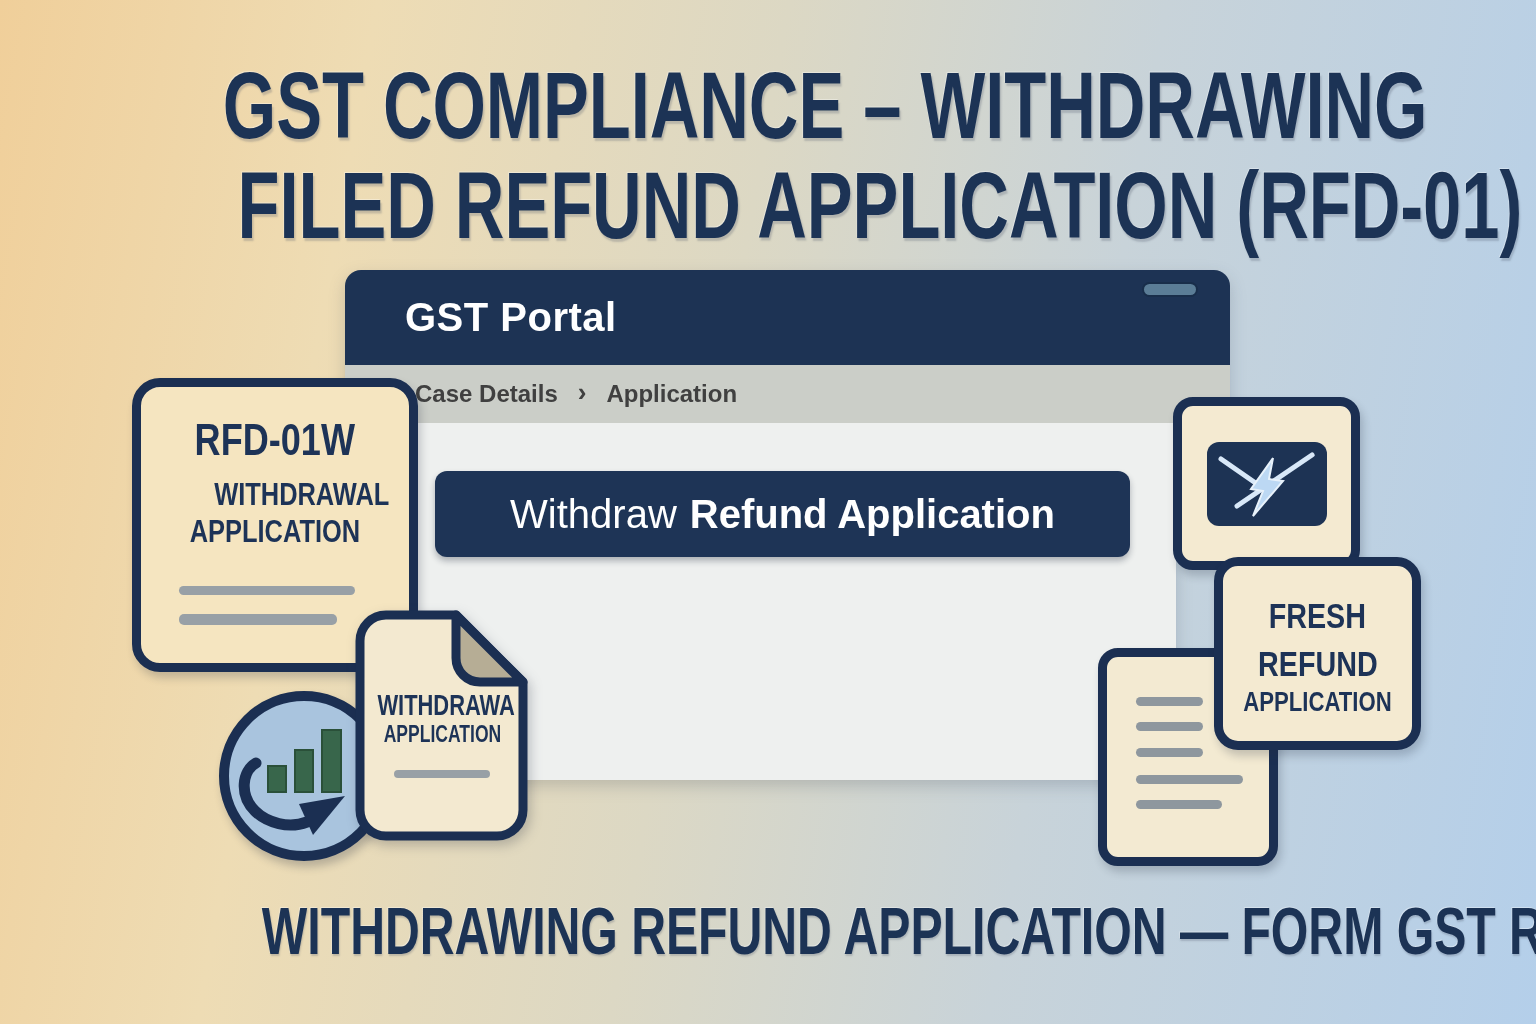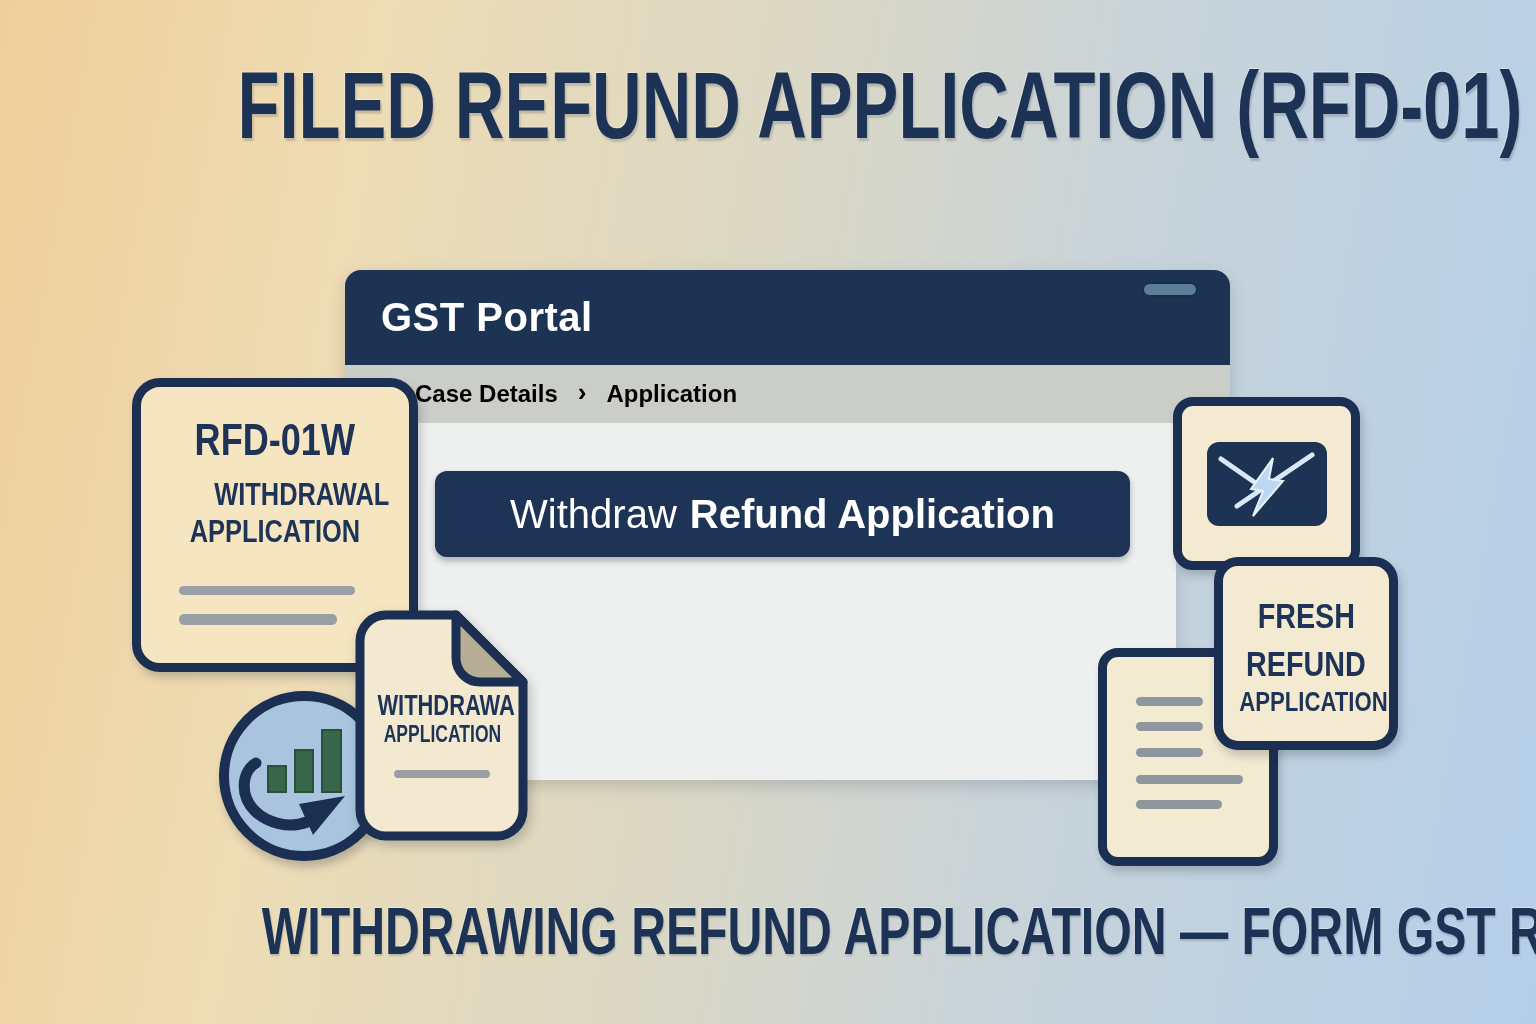--- a/index.html
+++ b/index.html
@@ -26,30 +26,30 @@
     position:absolute; top:893px; left:0; width:100%;
     text-align:center; color:#1c3355; font-weight:bold; font-size:66px;
     text-shadow:1px 2px 2px rgba(70,80,100,.25), -1px -1px 0 rgba(255,255,255,.35);
   }
 
   
   .window { position:absolute; left:345px; top:270px; width:885px; height:510px; z-index:1;
             filter:drop-shadow(0 6px 8px rgba(30,40,60,.18)); }
   .window-header {
     position:relative; height:95px; background:#1d3354;
-    border-radius:16px 16px 0 0; display:flex; align-items:center; padding-left:36px;
+    border-radius:16px 16px 0 0; display:flex; align-items:center; padding-left:60px;
   }
   .window-title { color:#ffffff; font-size:40px; font-weight:600; letter-spacing:.5px; }
   .window-dash {
     position:absolute; top:14px; right:34px; width:52px; height:11px;
     border-radius:6px; background:#5b7d96; box-shadow:0 0 0 2px rgba(22,42,66,.55);
   }
   .window-breadcrumb {
     height:58px; background:#cbcec8; display:flex; align-items:center;
-    padding-left:70px; gap:20px; color:#000000; font-size:24px; font-weight:600;
+    padding-left:70px; gap:20px; color:#404040; font-size:24px; font-weight:600;
   }
   .crumb-sep { font-size:26px; font-weight:700; padding-bottom:4px; }
   .window-content {
     position:absolute; left:45px; top:153px; width:786px; height:357px; background:#eef0ef;
   }
   .withdraw-button {
     position:absolute; left:45px; top:48px; width:695px; height:86px;
     background:#1e3456; border-radius:12px; color:#ffffff;
     display:flex; align-items:center; justify-content:center; gap:13px;
     font-size:40px; box-shadow:0 4px 6px rgba(20,30,50,.3); cursor:pointer;
@@ -83,37 +83,38 @@
   .ldoc-l1 { position:absolute; top:82px; left:0; width:100%; text-align:left; font-size:30px; font-weight:800; }
   .ldoc-l2 { position:absolute; top:114px; left:0; width:100%; text-align:center; font-size:24px; font-weight:800; }
 
   
   .action-card { left:1173px; top:397px; width:187px; height:173px; border-radius:20px; z-index:2;
                  background:#f4ead1; display:flex; align-items:center; justify-content:center; }
   .bolt-rect { width:120px; height:84px; background:#1d3354; border-radius:12px;
                display:flex; align-items:center; justify-content:center; }
 
   
-  .fresh-card { left:1214px; top:557px; width:184px; height:193px; border-radius:24px; z-index:4;
+  .fresh-card { left:1214px; top:557px; width:207px; height:193px; border-radius:24px; z-index:4;
                 background:#f4ead1; }
   .fresh-l1 { margin-top:30px; font-size:35px; font-weight:800; }
   .fresh-l2 { margin-top:8px;  font-size:35px; font-weight:800; }
   .fresh-l3 { margin-top:3px;  font-size:27px; font-weight:800; }
 
   
   .right-doc { left:1098px; top:648px; width:180px; height:218px; border-radius:20px; z-index:3;
                background:#f3ead2; }
   .right-doc .text-line { background:#8e979e; }
 </style>
 </head>
 <body>
 
 <div class="page">
 
   <div class="main-title">
+    <div class="t-line"><span class="condense">GST COMPLIANCE – WITHDRAWING</span></div>
     <div class="t-line"><span class="condense">FILED REFUND APPLICATION (RFD-01)</span></div>
   </div>
 
   <div class="window">
     <div class="window-header">
       <span class="window-title">GST Portal</span>
       <span class="window-dash"></span>
     </div>
     <div class="window-breadcrumb">
       <span>Case Details</span>

